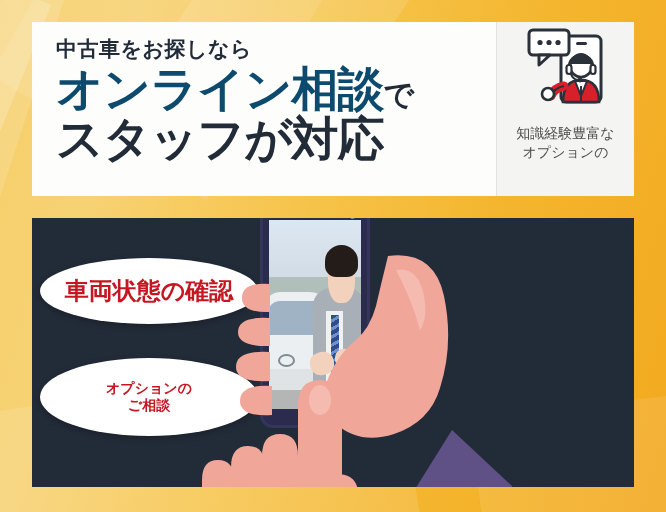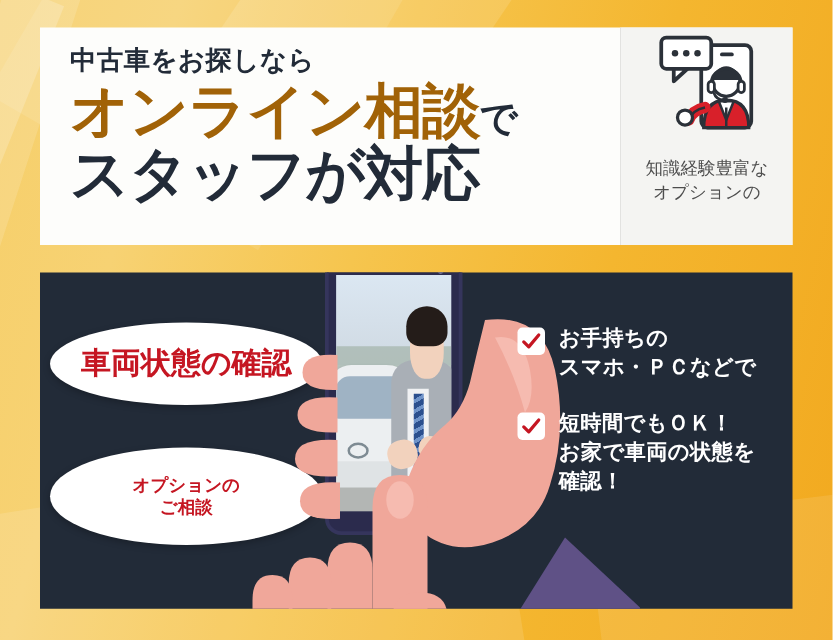--- a/index.html
+++ b/index.html
@@ -32,21 +32,21 @@
   .kicker{
     font-size:21px;font-weight:bold;color:#222b38;letter-spacing:.5px;
     line-height:1;margin:0 0 6px 0;
   }
   .h1line{
     font-weight:bold;line-height:1.02;margin:0;white-space:nowrap;
     color:#222b38;
   }
   .h1line.l1{font-size:47px;letter-spacing:-1px;}
   .h1line.l2{font-size:47px;letter-spacing:-1px;margin-top:2px;}
-  .red{color:#a16207;margin-top:44px;}
+  .red{color:#0c4a6e;margin-top:44px;}
   .suffix{font-size:30px;}
 
   #staffbox{
     flex:1;display:flex;flex-direction:column;align-items:center;
     justify-content:flex-start;background:#f4f4f2;padding-top:2px;box-sizing:border-box;
   }
   #staffbox .cap{
     font-size:14px;color:#4d4d4d;line-height:1.35;text-align:center;margin-top:4px;
   }
 
@@ -227,38 +227,17 @@
       <path d="M120 138 q-32 -2 -32 15 q0 16 32 14 z" fill="#f0a79a"></path>
 
       <path d="M168 132 q22 0 22 26 l0 104 l-44 0 l0 -104 q0 -26 22 -26 z" fill="#f0a79a"></path>
       <ellipse cx="168" cy="152" rx="11" ry="15" fill="#f6bbb0"></ellipse>
       <path d="M128 186 q18 0 18 22 l0 54 l-36 0 l0 -54 q0 -22 18 -22 z" fill="#f0a79a"></path>
       <path d="M96 198 q17 0 17 21 l0 43 l-34 0 l0 -43 q0 -21 17 -21 z" fill="#f0a79a"></path>
       <path d="M66 212 q16 0 16 20 l0 30 l-32 0 l0 -30 q0 -20 16 -20 z" fill="#f0a79a"></path>
       <path d="M184 226 q22 0 22 20 l0 16 l-44 0 l0 -16 q0 -20 22 -20 z" fill="#f0a79a"></path>
     </svg>
 
-    <div id="checklist">
-      <div class="check-item">
-        <span class="cbox">
-          <svg width="16" height="16" viewBox="0 0 16 16" aria-hidden="true">
-            <path d="M2 8.5 L6 12.5 L14 3" fill="none" stroke="#c51622" stroke-width="2.6" stroke-linecap="round" stroke-linejoin="round"></path>
-          </svg>
-        </span>
-        <span class="ctext">お手持ちの
-スマホ・ＰＣなどで</span>
-      </div>
-      <div class="check-item">
-        <span class="cbox">
-          <svg width="16" height="16" viewBox="0 0 16 16" aria-hidden="true">
-            <path d="M2 8.5 L6 12.5 L14 3" fill="none" stroke="#c51622" stroke-width="2.6" stroke-linecap="round" stroke-linejoin="round"></path>
-          </svg>
-        </span>
-        <span class="ctext">短時間でもＯＫ！
-お家で車両の状態を
-確認！</span>
-      </div>
-    </div>
 
   </div>
 
   <div id="bottomstrip"></div>
 </div>
 
 </body></html>

